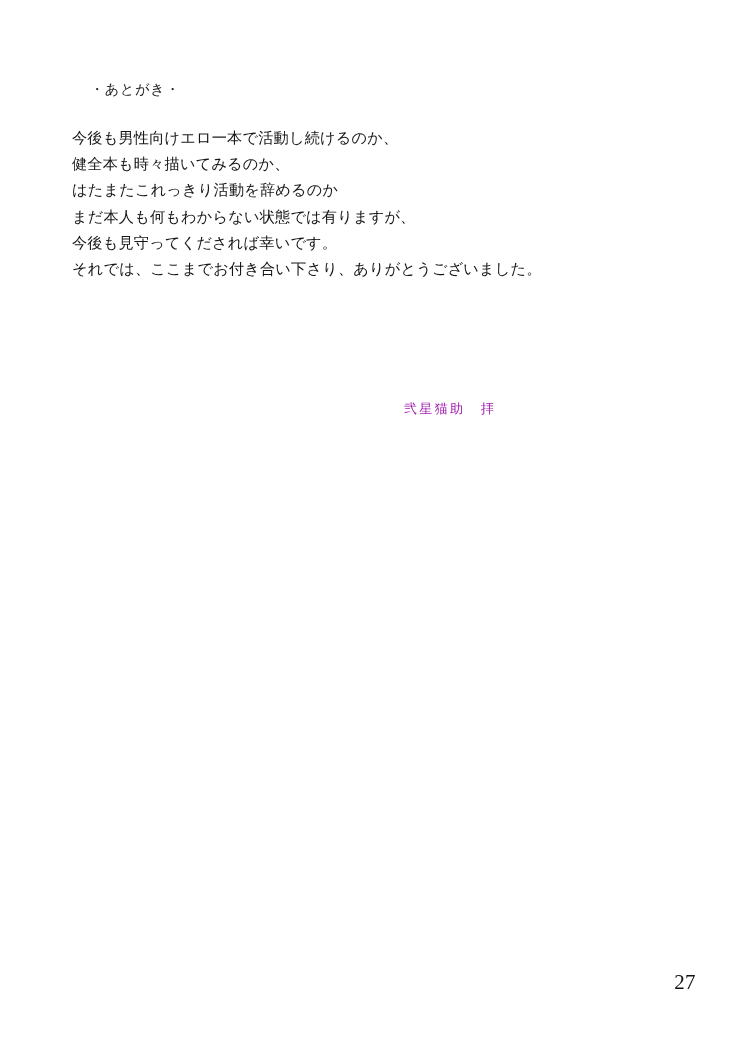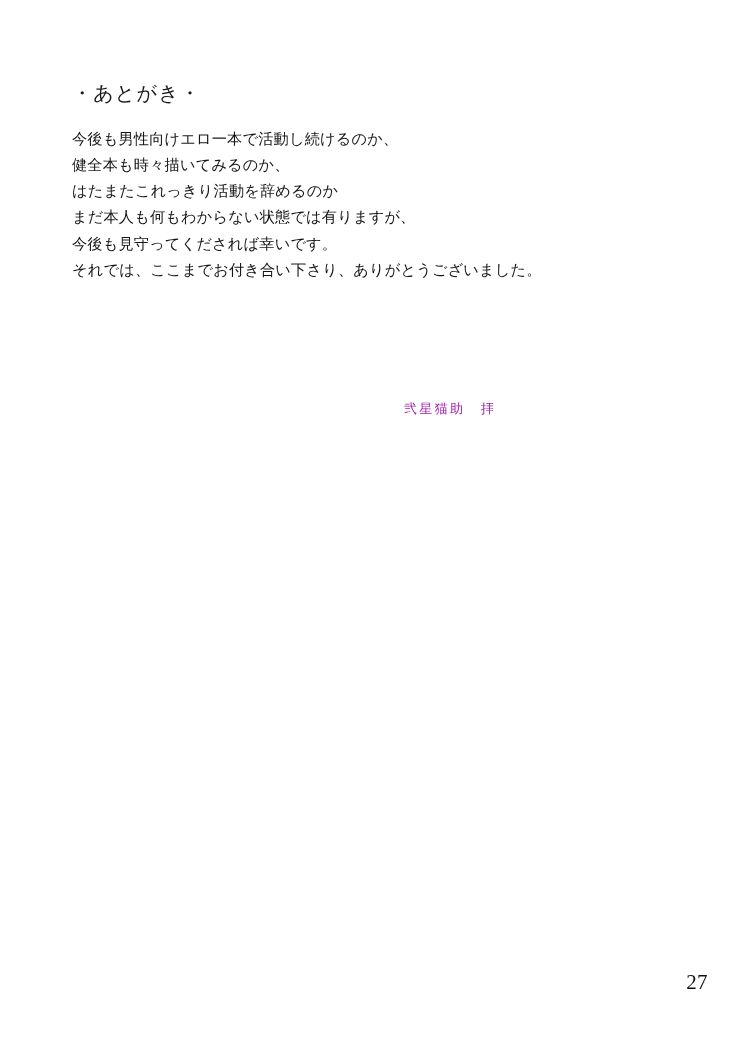--- a/index.html
+++ b/index.html
@@ -22,47 +22,48 @@
     height: 1039px;
     background: #ffffff;
   }
   .afterword {
     position: absolute;
     left: 72px;
     top: 80px;
     width: 600px;
   }
   .heading {
-    font-size: 20px;
+    font-size: 14px;
     color: #1a1a1a;
     letter-spacing: 0.06em;
+    margin-left: 18px;
     margin-bottom: 9px;
     line-height: 1.3;
   }
   .para {
     font-size: 15.2px;
     color: #161616;
     line-height: 1.72;
     letter-spacing: 0.012em;
     white-space: pre-wrap;
   }
   .para-block-2 {
-    margin-top: 20px;
+    margin-top: 27px;
   }
   .signature {
     position: absolute;
     left: 404px;
     top: 400px;
     font-size: 13px;
     color: #a21caf;
     letter-spacing: 0.18em;
   }
   .page-number {
     position: absolute;
-    right: 28px;
+    right: 40px;
     bottom: 44px;
     font-size: 21px;
     color: #111111;
     font-family: "Liberation Serif", serif;
     letter-spacing: 0.02em;
   }
 </style>
 </head>
 <body>
 

